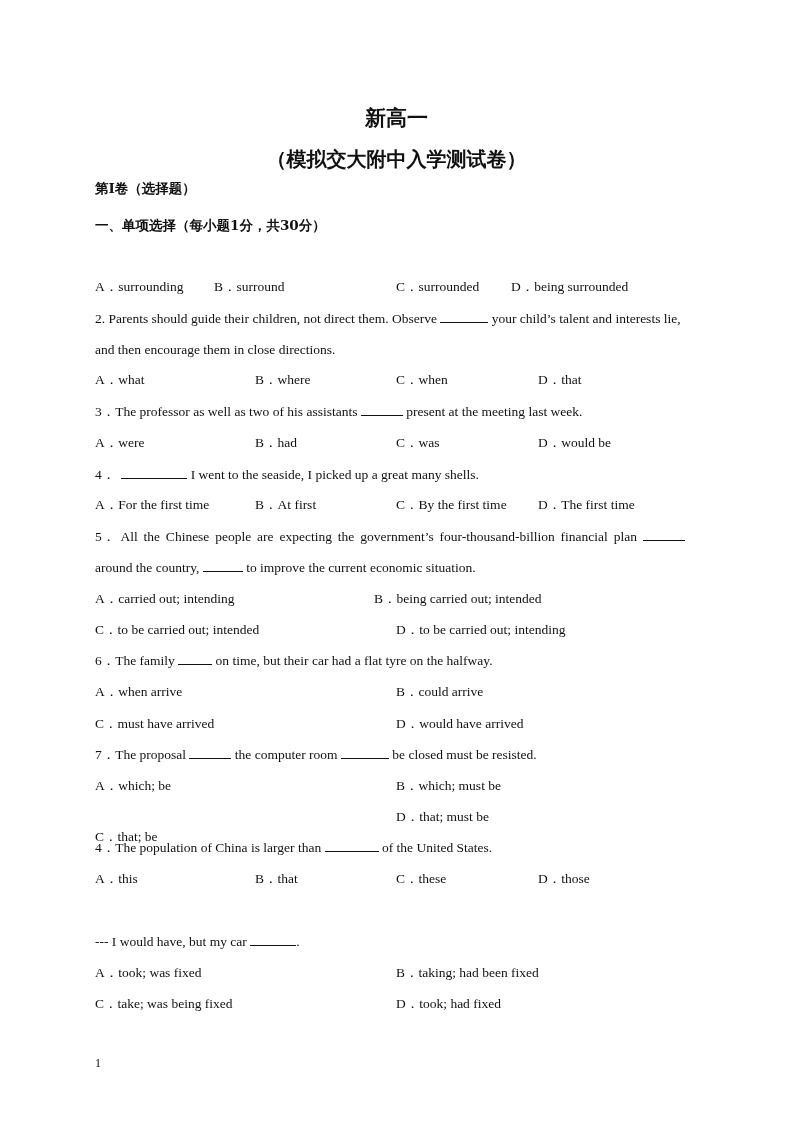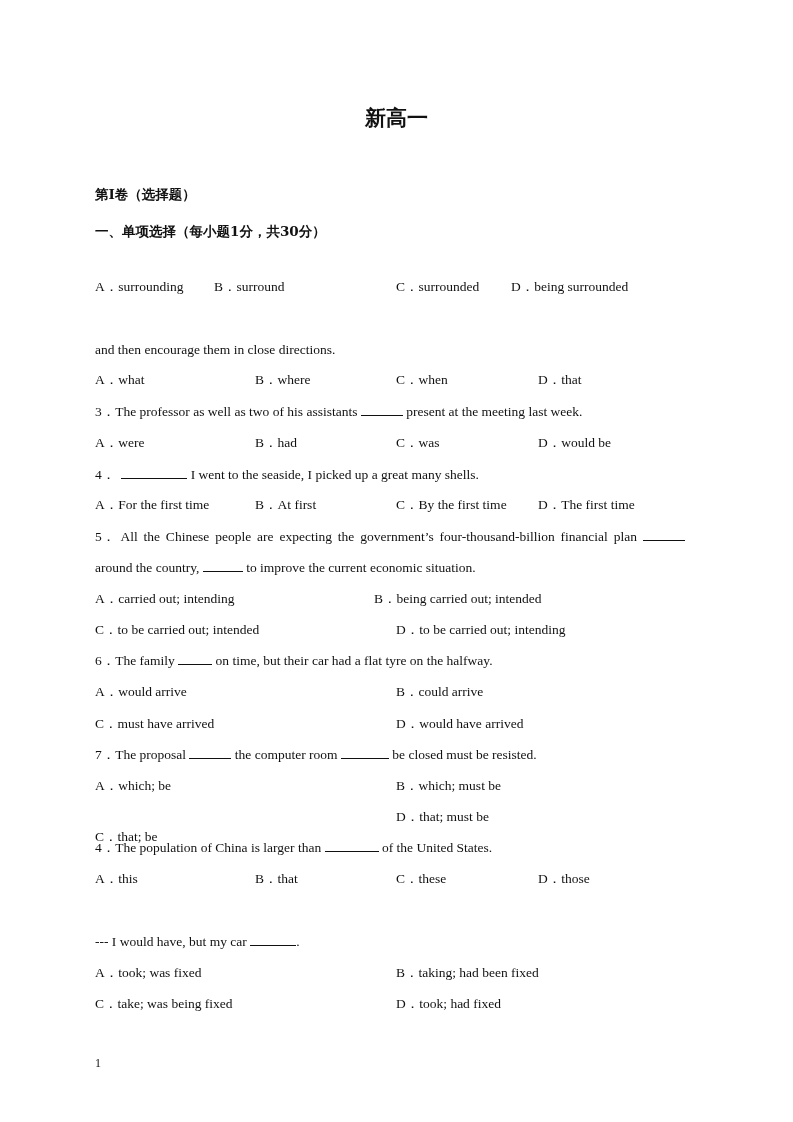--- a/index.html
+++ b/index.html
@@ -16,28 +16,32 @@
   .blank { display:inline-block; border-bottom:1px solid #111; height:11px; vertical-align:baseline; }
   .opt { position:absolute; font-size:13.5px; white-space:nowrap; line-height:16px; }
   .pnum { position:absolute; left:95px; top:1056px; font-size:12px; }
   .q5 { word-spacing:2.5px; }
 </style>
 </head>
 <body>
 
 <div class="page">
   <div class="title t1">新高一</div>
-  <div class="sec" style="top:186px">第Ⅰ卷（选择题）</div>
-  <div class="sec" style="top:223px">一、单项选择（每小题1分，共30分）</div>
+  <div class="title t2">（模拟交大附中入学测试卷）</div>
+  <div class="sec" style="top:180px">第Ⅰ卷（选择题）</div>
+  <div class="sec" style="top:217px">一、单项选择（每小题1分，共30分）</div>
 
   <div class="opt" style="top:279px;left:95px">A．surrounding</div>
   <div class="opt" style="top:279px;left:214px">B．surround</div>
   <div class="opt" style="top:279px;left:396px">C．surrounded</div>
   <div class="opt" style="top:279px;left:511px">D．being surrounded</div>
 
+  <div class="line" style="top:311px">
+    <span>2. Parents should guide their children, not direct them. Observe </span><span class="blank" style="width:48px"></span><span> your child’s talent and interests lie,</span>
+  </div>
   <div class="line" style="top:342px">and then encourage them in close directions.</div>
   <div class="opt" style="top:372px;left:95px">A．what</div>
   <div class="opt" style="top:372px;left:255px">B．where</div>
   <div class="opt" style="top:372px;left:396px">C．when</div>
   <div class="opt" style="top:372px;left:538px">D．that</div>
 
   <div class="line" style="top:404px">
     <span>3．The professor as well as two of his assistants </span><span class="blank" style="width:42px"></span><span> present at the meeting last week.</span>
   </div>
   <div class="opt" style="top:435px;left:95px">A．were</div>
@@ -60,21 +64,21 @@
     <span>around the country, </span><span class="blank" style="width:40px"></span><span> to improve the current economic situation.</span>
   </div>
   <div class="opt" style="top:591px;left:95px">A．carried out; intending</div>
   <div class="opt" style="top:591px;left:374px">B．being carried out; intended</div>
   <div class="opt" style="top:622px;left:95px">C．to be carried out; intended</div>
   <div class="opt" style="top:622px;left:396px">D．to be carried out; intending</div>
 
   <div class="line" style="top:653px">
     <span>6．The family </span><span class="blank" style="width:34px"></span><span> on time, but their car had a flat tyre on the halfway.</span>
   </div>
-  <div class="opt" style="top:684px;left:95px">A．would arrive</div>
+  <div class="opt" style="top:684px;left:95px">A．when arrive</div>
   <div class="opt" style="top:684px;left:396px">B．could arrive</div>
   <div class="opt" style="top:716px;left:95px">C．must have arrived</div>
   <div class="opt" style="top:716px;left:396px">D．would have arrived</div>
 
   <div class="line" style="top:747px">
     <span>7．The proposal </span><span class="blank" style="width:42px"></span><span> the computer room </span><span class="blank" style="width:48px"></span><span> be closed must be resisted.</span>
   </div>
   <div class="opt" style="top:778px;left:95px">A．which; be</div>
   <div class="opt" style="top:778px;left:396px">B．which; must be</div>
   <div class="opt" style="top:829px;left:95px">C．that; be</div>

